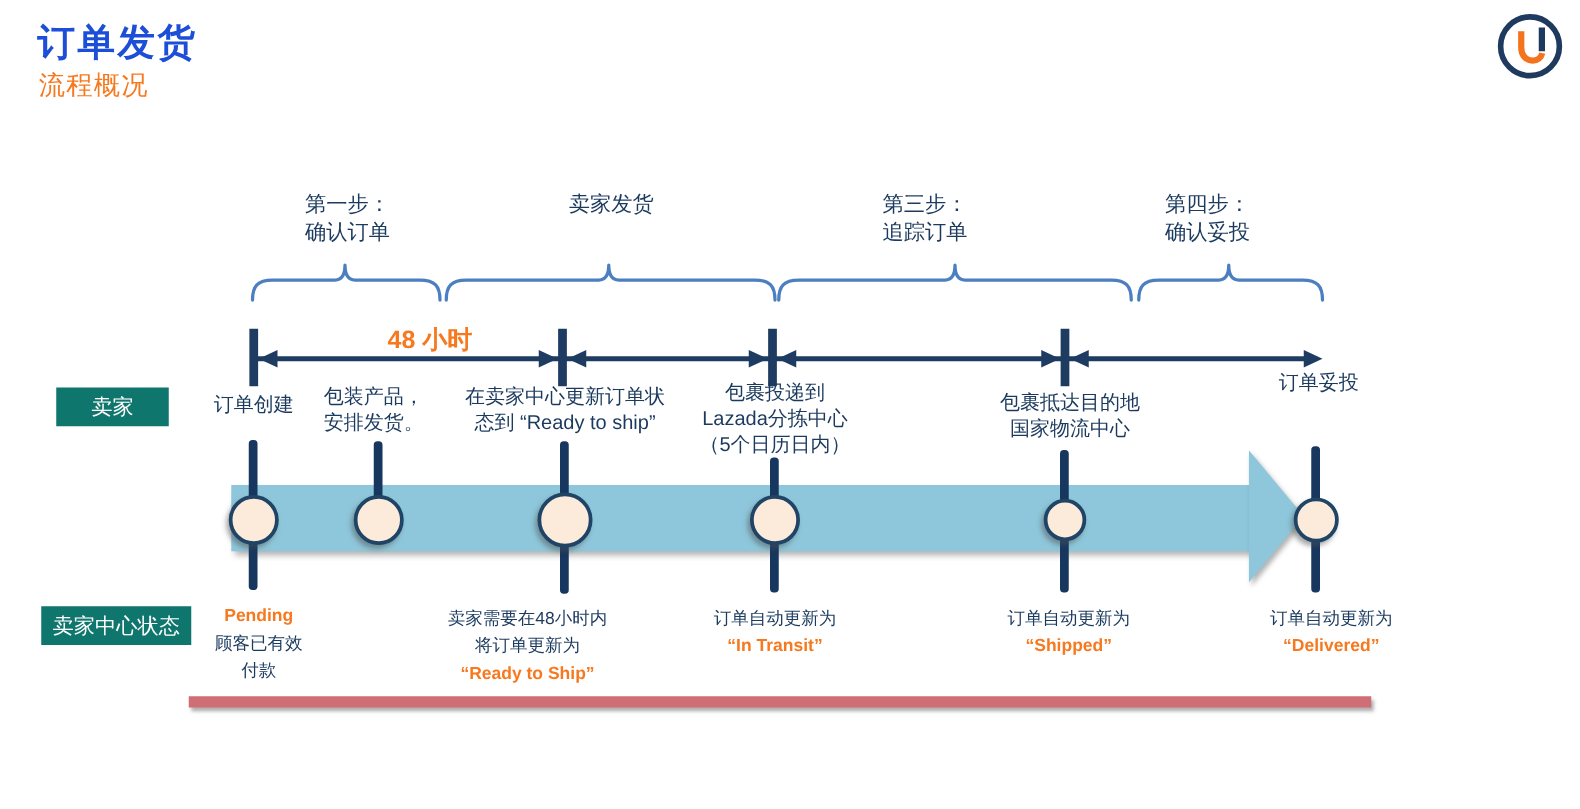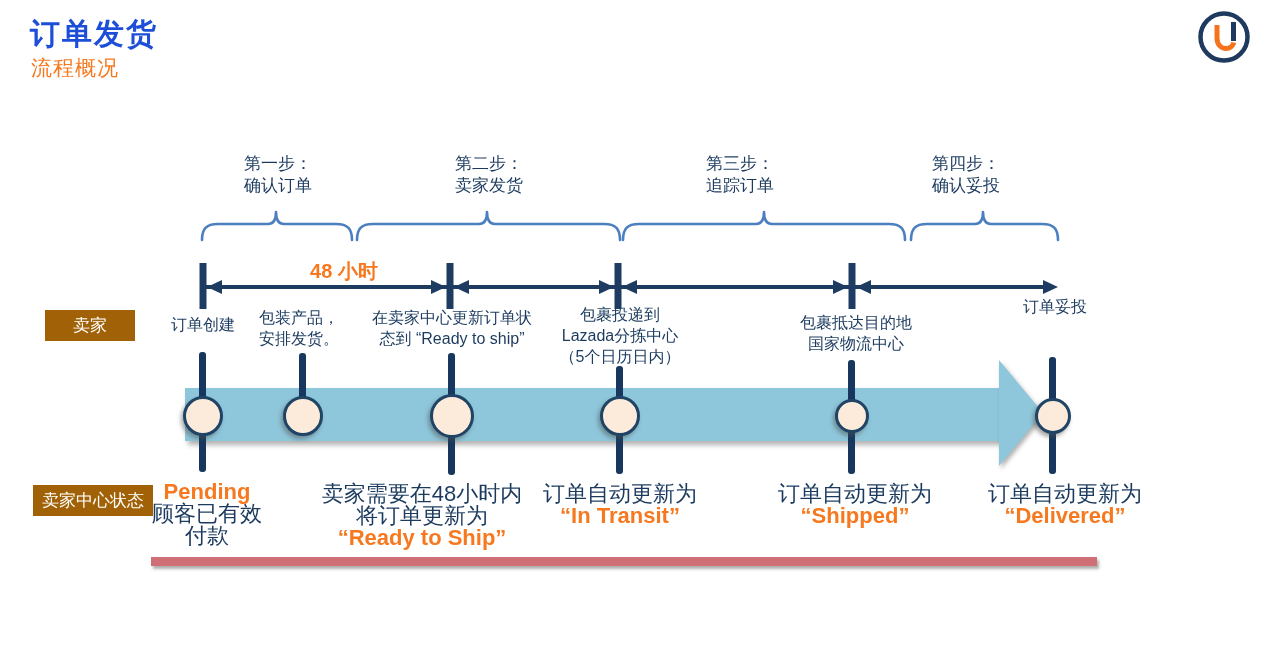--- a/index.html
+++ b/index.html
@@ -14,21 +14,21 @@
   .subtitle{left:31px;top:54px;font-size:21px;color:#F7791F;letter-spacing:1px;}
   .logo{left:1194px;top:8px;width:60px;height:60px;}
   
   .step{top:153px;width:200px;font-size:17px;line-height:22px;color:#1B3A5E;}
   .step-1{left:278px;} .step-2{left:489px;} .step-3{left:740px;} .step-4{left:966px;}
   
   .overlay{left:0;top:0;width:1264px;height:647px;pointer-events:none;}
   
   .dur{left:344px;top:258px;width:120px;font-size:20px;font-weight:bold;color:#F7791F;}
   
-  .rowlab{background:#a16207;color:#ffffff;font-size:17px;text-align:center;line-height:31px;height:31px;}
+  .rowlab{background:#0f766e;color:#ffffff;font-size:17px;text-align:center;line-height:31px;height:31px;}
   .rowlab-seller{left:45px;top:310px;width:90px;}
   .rowlab-status{left:33px;top:485px;width:120px;}
   
   .event{font-size:16px;line-height:21px;color:#1B3A5E;width:230px;}
   .ev-1{left:203px;top:314px;} .ev-2{left:299px;top:307px;} .ev-3{left:452px;top:307px;}
   .ev-4{left:620px;top:304px;} .ev-5{left:856px;top:312px;} .ev-6{left:1055px;top:296px;}
   
   .band{left:185px;top:388px;width:816px;height:53px;background:#8EC7DB;box-shadow:3px 4px 5px rgba(0,0,0,0.30);}
   .bandhead{left:999px;top:360px;width:48px;height:106px;filter:drop-shadow(2px 3px 2px rgba(0,0,0,0.30));}
   
@@ -41,21 +41,21 @@
   .stem-6{left:1049px;top:357px;height:117px;}
   
   .node{border-radius:50%;background:#FCEBDB;border:3px solid #1F4466;box-shadow:-2px 3px 4px rgba(80,80,80,0.5);box-sizing:border-box;}
   .node-1{left:183px;top:396px;width:40px;height:40px;}
   .node-2{left:283px;top:396px;width:40px;height:40px;}
   .node-3{left:430px;top:394px;width:44px;height:44px;}
   .node-4{left:600px;top:396px;width:40px;height:40px;}
   .node-5{left:835px;top:399px;width:34px;height:34px;}
   .node-6{left:1035px;top:398px;width:36px;height:36px;}
   
-  .status{font-size:22px;line-height:22px;color:#1B3A5E;width:240px;}
+  .status{font-size:14px;line-height:22px;color:#1B3A5E;width:240px;}
   .st-1{left:207px;top:481px;} .st-2{left:422px;top:483px;} .st-3{left:620px;top:483px;}
   .st-4{left:855px;top:483px;} .st-5{left:1065px;top:483px;}
   .hl{color:#F7791F;font-weight:bold;}
   
   .redline{left:151px;top:557px;width:946px;height:9px;background:#CF6E74;box-shadow:2px 3px 3px rgba(110,110,110,0.55);}
 </style>
 </head>
 <body>
 
 <div class="canvas">
@@ -69,21 +69,20 @@
       <path d="M23,17 L23,30 C23,37 27.5,40.5 32,40.5 C36,40.5 39,38 39.8,34.5" fill="none" stroke="#F4731C" stroke-width="5"></path>
       <path d="M39.5,14 L39.5,33" fill="none" stroke="#1E3A5F" stroke-width="5"></path>
     </svg>
   </div>
 
   <div class="abs ctr step step-1">
     <div>第一步：</div>
     <div>确认订单</div>
   </div>
   <div class="abs ctr step step-2">
-    <div>第二步：</div>
     <div>卖家发货</div>
   </div>
   <div class="abs ctr step step-3">
     <div>第三步：</div>
     <div>追踪订单</div>
   </div>
   <div class="abs ctr step step-4">
     <div>第四步：</div>
     <div>确认妥投</div>
   </div>

